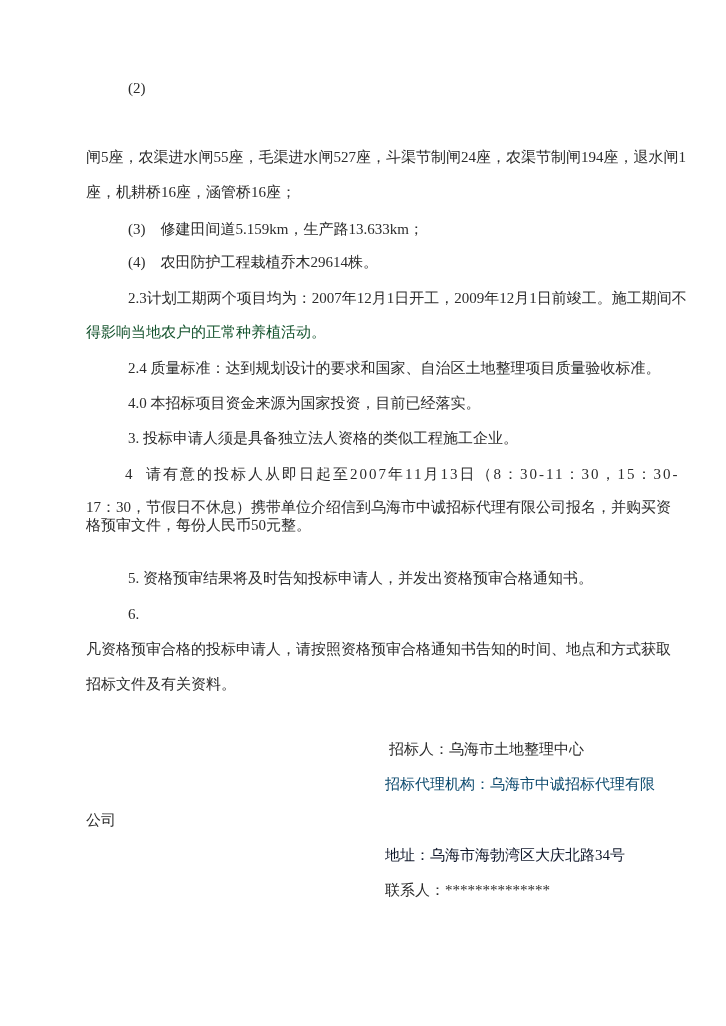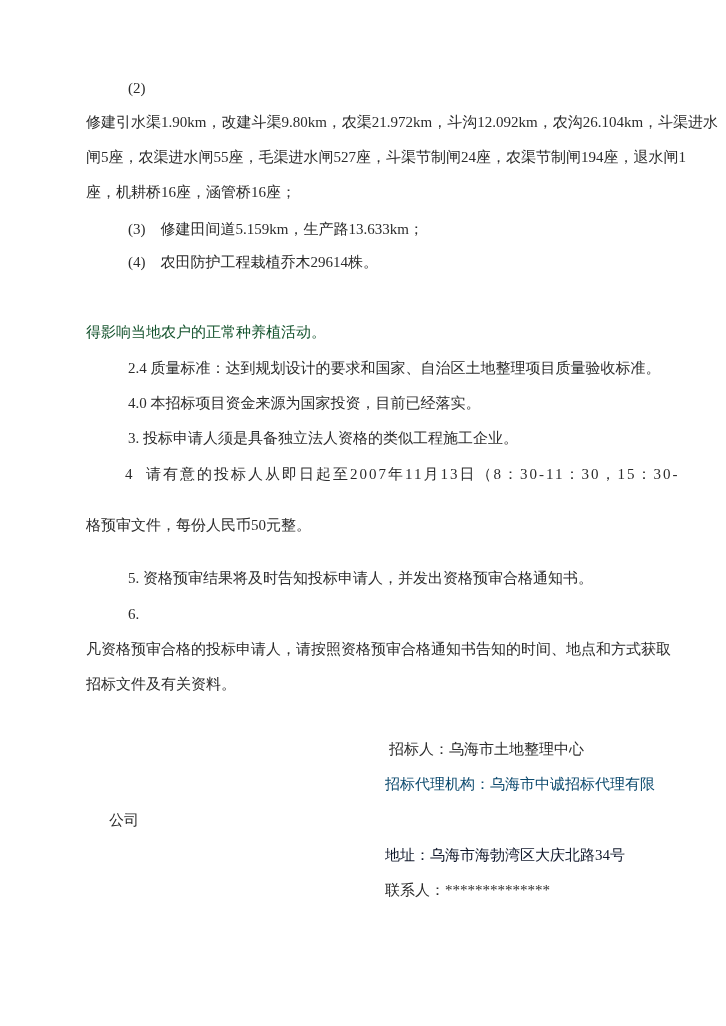--- a/index.html
+++ b/index.html
@@ -22,33 +22,34 @@
     color: #2b2b2b;
     white-space: pre;
     -webkit-font-smoothing: antialiased;
   }
 </style>
 </head>
 <body>
 
 <div class="page" style="background: rgb(255, 255, 255);">
     <div class="doc-line" style="left: 128px; top: 78px; color: rgb(43, 43, 43);">(2)</div>
-    <div class="doc-line" style="left: 86px; top: 112px; color: rgb(43, 43, 43);">修建引水渠1.90km，改建斗渠9.80km，农渠21.972km，斗沟12.092km，农沟26.104km，斗渠进水</div>
     <div class="doc-line" style="left: 86px; top: 147px; color: rgb(43, 43, 43);">闸5座，农渠进水闸55座，毛渠进水闸527座，斗渠节制闸24座，农渠节制闸194座，退水闸1</div>
     <div class="doc-line" style="left: 86px; top: 182px; color: rgb(43, 43, 43);">座，机耕桥16座，涵管桥16座；</div>
     <div class="doc-line" style="left: 128px; top: 219px; color: rgb(43, 43, 43);">(3)　修建田间道5.159km，生产路13.633km；</div>
     <div class="doc-line" style="left: 128px; top: 252px; color: rgb(43, 43, 43);">(4)　农田防护工程栽植乔木29614株。</div>
+    <div class="doc-line" style="left: 128px; top: 288px; color: rgb(43, 43, 43);">2.3计划工期两个项目均为：2007年12月1日开工，2009年12月1日前竣工。施工期间不</div>
     <div class="doc-line" style="left: 86px; top: 322px; color: #14532d;">得影响当地农户的正常种养植活动。</div>
     <div class="doc-line" style="left: 128px; top: 358px; color: rgb(43, 43, 43); text-align: center;">2.4 质量标准：达到规划设计的要求和国家、自治区土地整理项目质量验收标准。</div>
     <div class="doc-line" style="left: 128px; top: 393px; color: rgb(43, 43, 43);">4.0 本招标项目资金来源为国家投资，目前已经落实。</div>
     <div class="doc-line" style="left: 128px; top: 428px; color: rgb(43, 43, 43);">3. 投标申请人须是具备独立法人资格的类似工程施工企业。</div>
     <div class="doc-line" style="left: 125px; top: 464px; color: rgb(43, 43, 43); letter-spacing: 2px;">4  请有意的投标人从即日起至2007年11月13日（8：30-11：30，15：30-</div>
+    <div class="doc-line" style="left: 86px; top: 497px; color: rgb(43, 43, 43);">17：30，节假日不休息）携带单位介绍信到乌海市中诚招标代理有限公司报名，并购买资</div>
     <div class="doc-line" style="left: 86px; top: 515px; color: rgb(43, 43, 43); text-align: center;">格预审文件，每份人民币50元整。</div>
     <div class="doc-line" style="left: 128px; top: 568px; color: rgb(43, 43, 43);">5. 资格预审结果将及时告知投标申请人，并发出资格预审合格通知书。</div>
     <div class="doc-line" style="left: 128px; top: 604px; color: rgb(43, 43, 43);">6.</div>
     <div class="doc-line" style="left: 86px; top: 639px; color: rgb(43, 43, 43);">凡资格预审合格的投标申请人，请按照资格预审合格通知书告知的时间、地点和方式获取</div>
     <div class="doc-line" style="left: 86px; top: 674px; color: rgb(43, 43, 43);">招标文件及有关资料。</div>
     <div class="doc-line" style="left: 389px; top: 739px; color: rgb(43, 43, 43);">招标人：乌海市土地整理中心</div>
     <div class="doc-line" style="left: 385px; top: 774px; color: #0c4a6e;">招标代理机构：乌海市中诚招标代理有限</div>
-    <div class="doc-line" style="left: 86px; top: 810px; color: rgb(43, 43, 43); margin-left: 23px;">公司</div>
+    <div class="doc-line" style="left: 86px; top: 810px; color: rgb(43, 43, 43);">公司</div>
     <div class="doc-line" style="left: 385px; top: 845px; color: #0f172a;">地址：乌海市海勃湾区大庆北路34号</div>
     <div class="doc-line" style="left: 385px; top: 880px; color: rgb(43, 43, 43);">联系人：**************</div>
   </div>
 
 </body></html>

